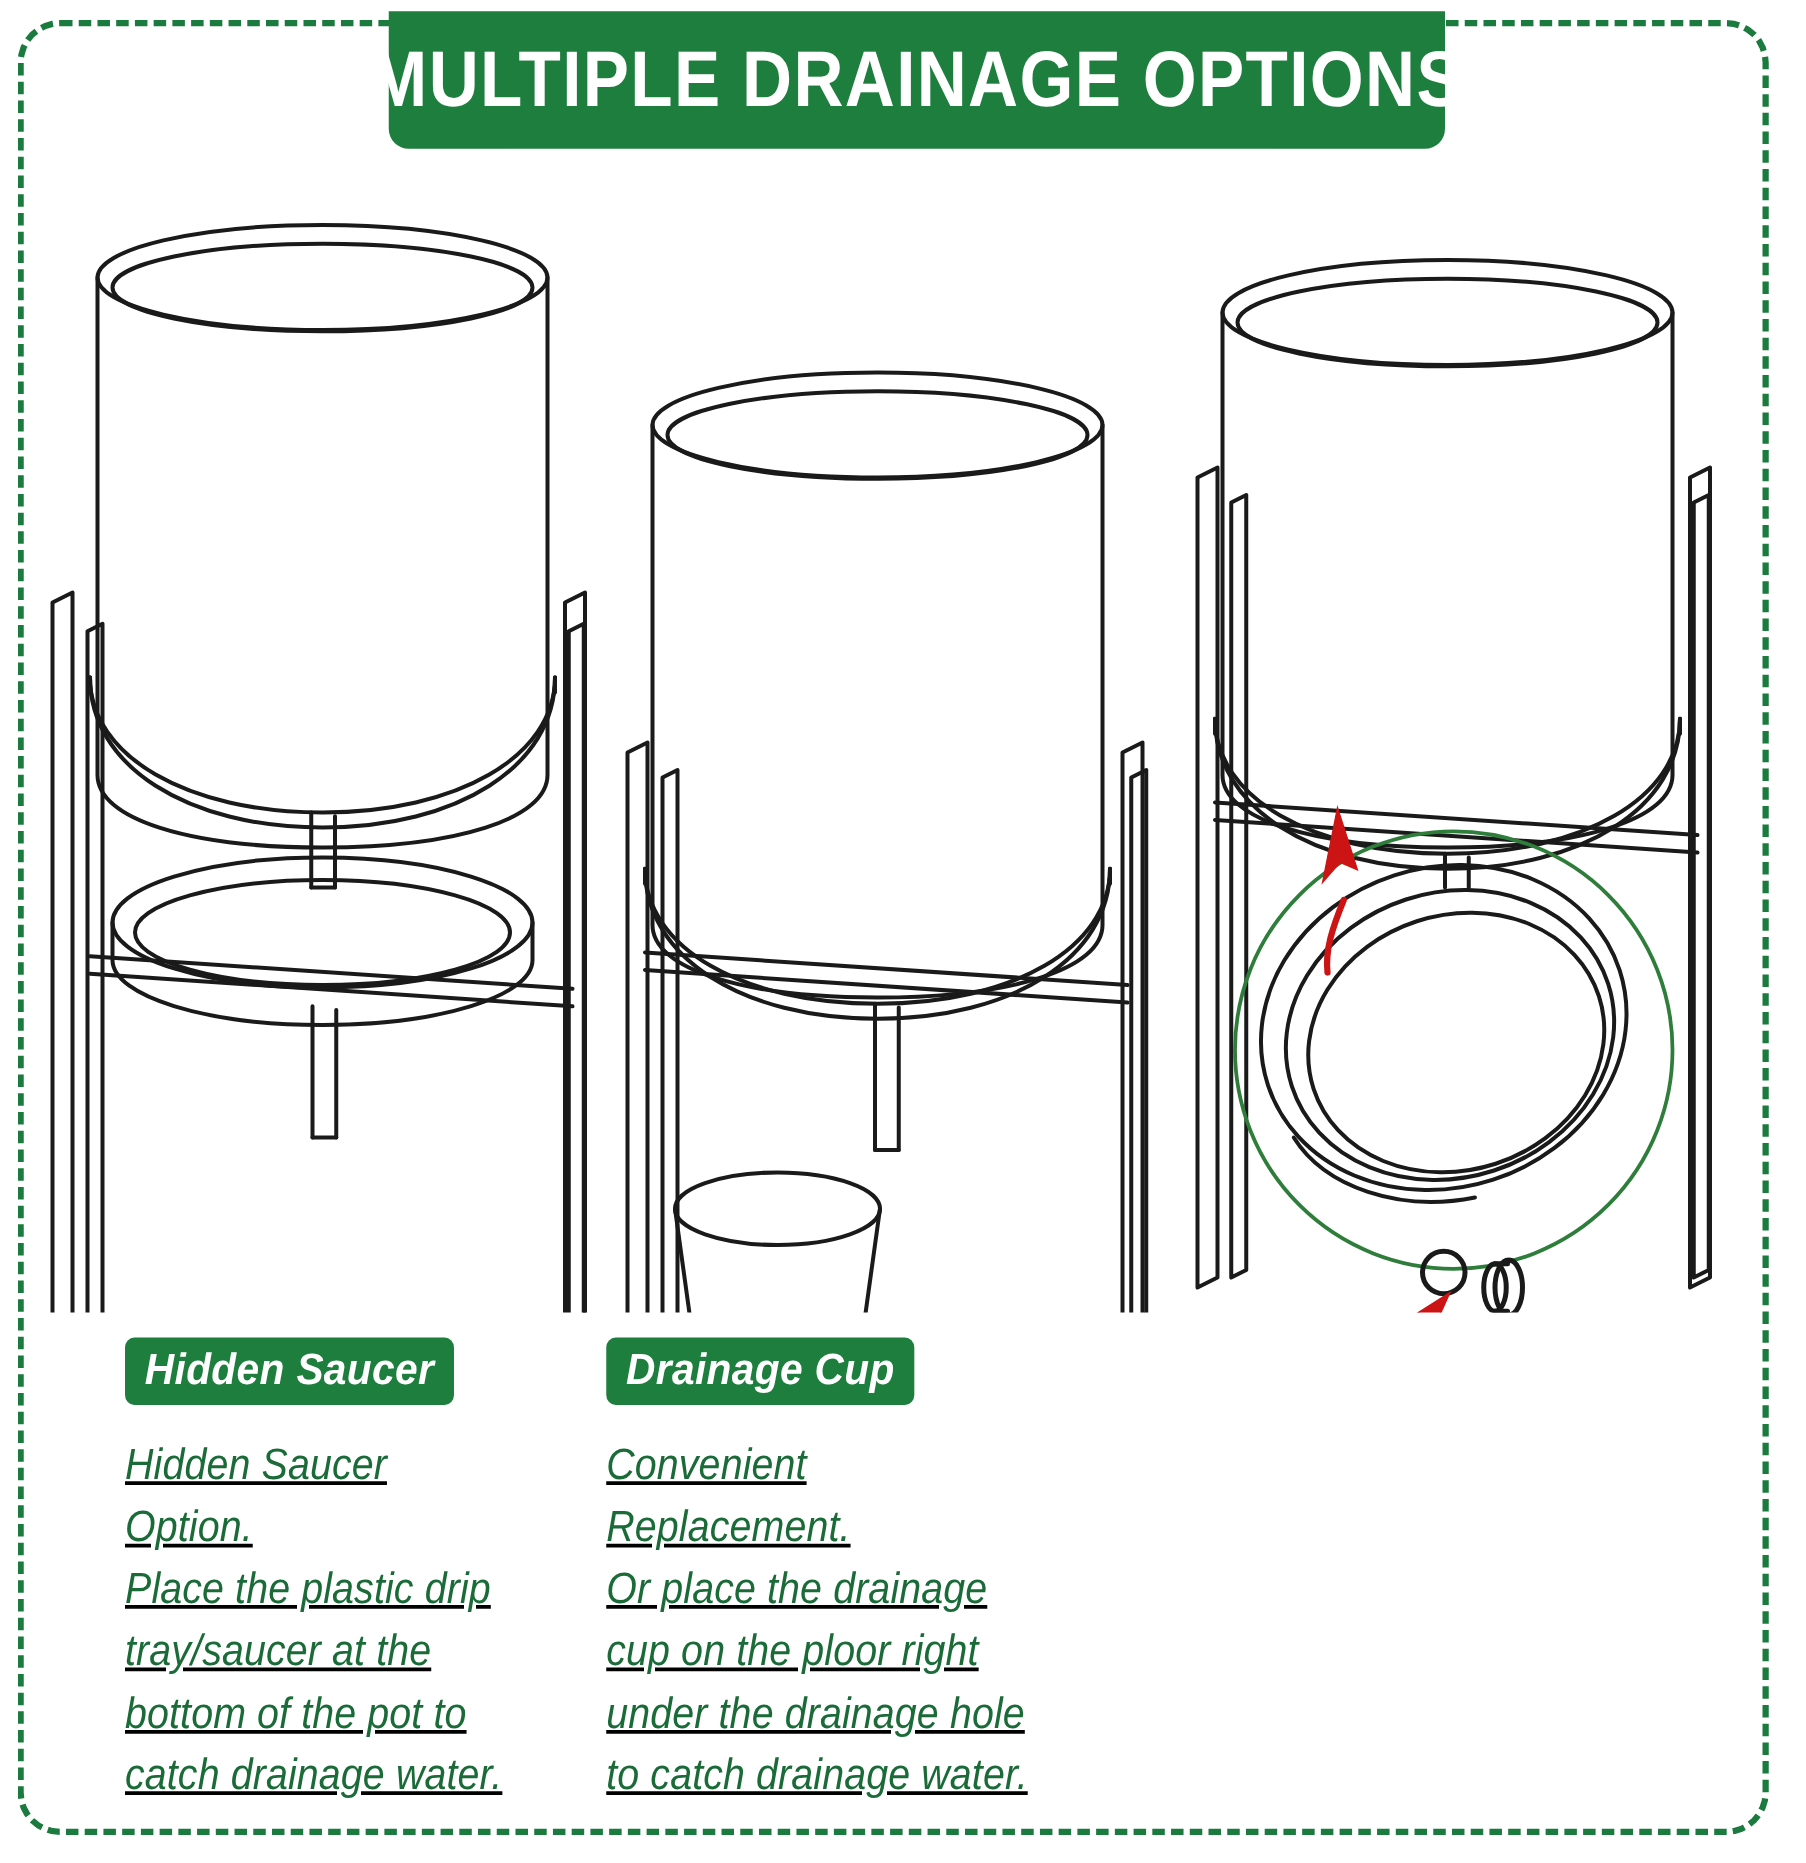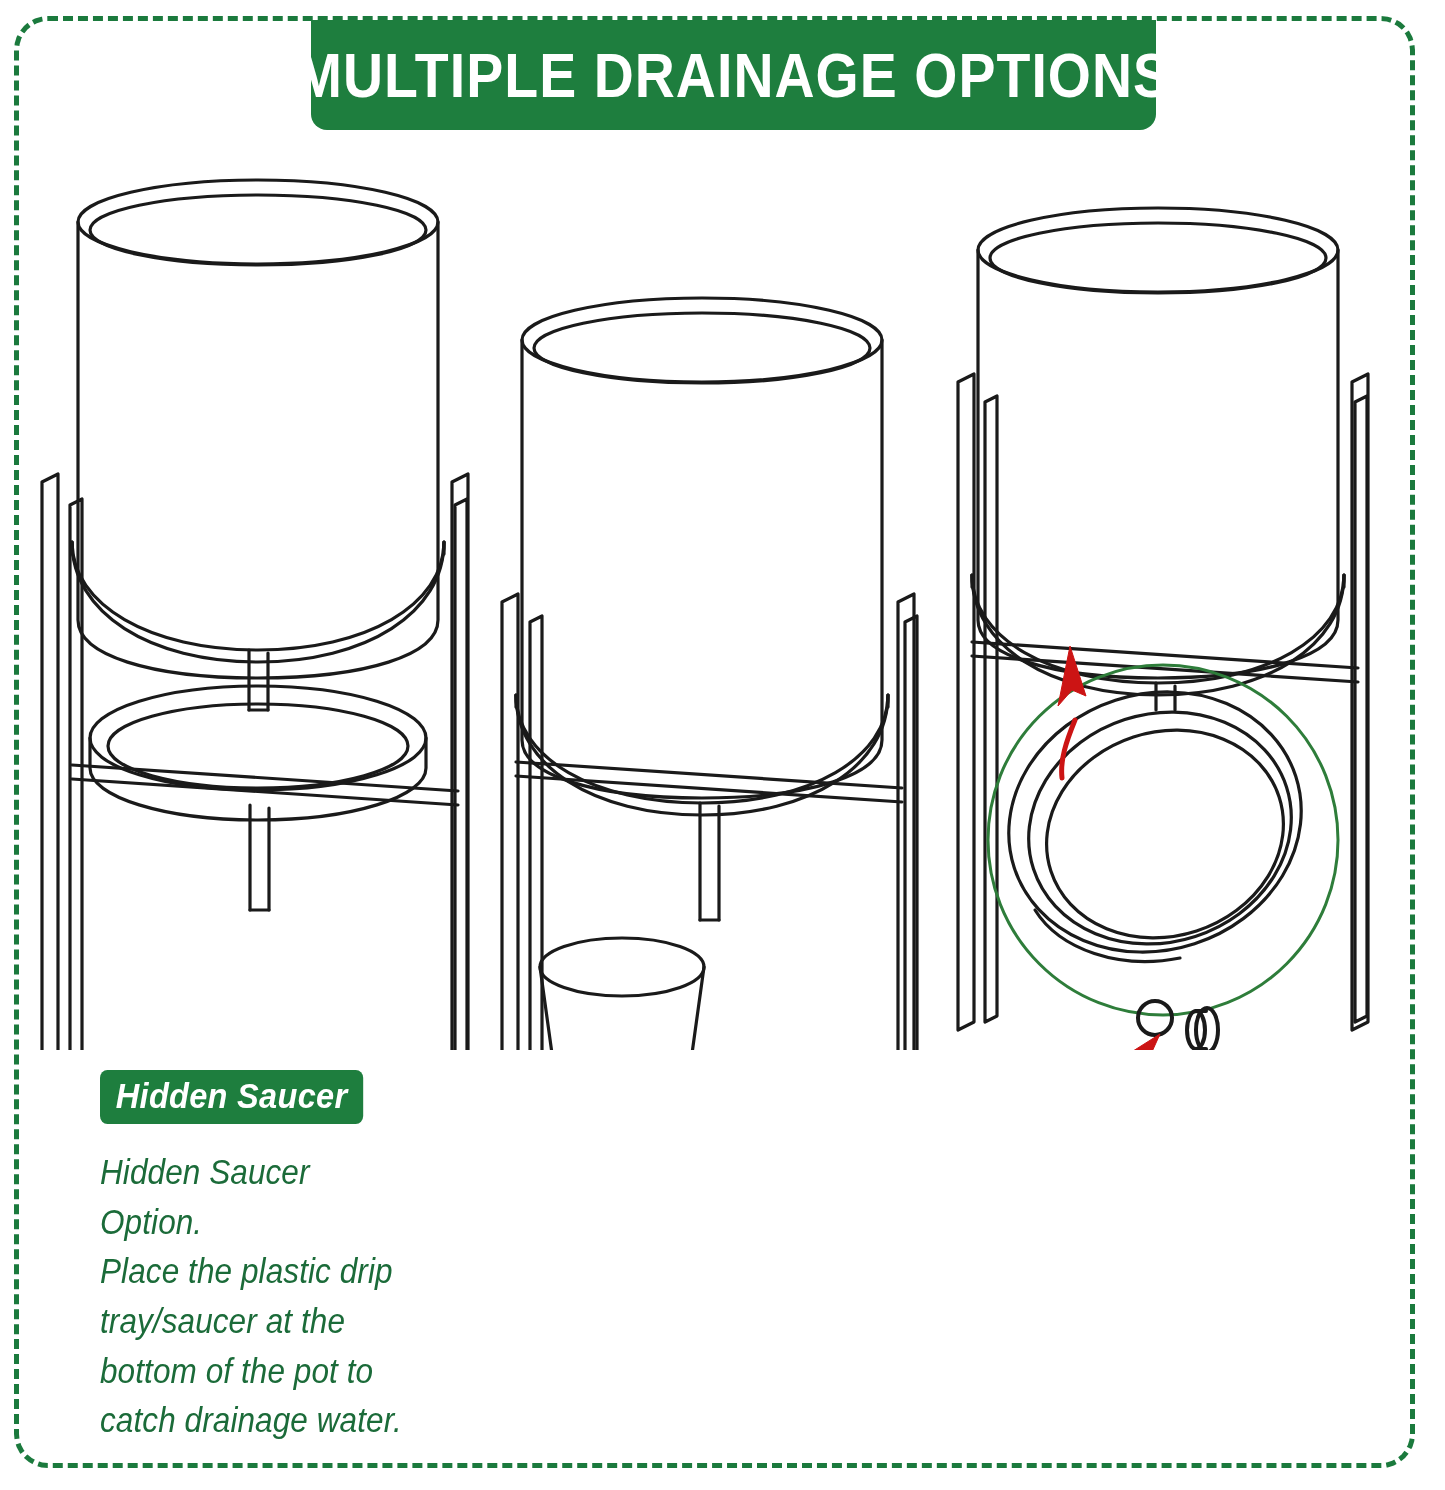--- a/index.html
+++ b/index.html
@@ -38,21 +38,20 @@
     top: 9px;
     width: 845px;
     height: 110px;
     background: #1E7E3E;
     border-radius: 0 0 16px 16px;
     display: flex;
     align-items: center;
     justify-content: center;
     box-sizing: border-box;
     z-index: 5;
-    margin-top: 11px;
   }
   .banner-title {
     color: #ffffff;
     font-family: "Liberation Sans Narrow", "Liberation Sans", sans-serif;
     font-weight: 700;
     font-size: 63px;
     letter-spacing: 1.2px;
     line-height: 1;
     transform: scaleX(0.88);
     transform-origin: center;
@@ -75,20 +74,21 @@
     position: absolute;
     left: 0;
     top: 1070px;
     width: 1445px;
     height: 400px;
     display: flex;
   }
   .col {
     position: relative;
     box-sizing: border-box;
+    text-decoration: underline;
   }
   .col-1 { width: 440px; padding-left: 100px; }
   .col-2 { width: 440px; padding-left: 45px; }
   .col-3 { width: 565px; padding-left: 15px; }
 
   .badge {
     display: inline-block;
     background: #1E7E3E;
     color: #ffffff;
     border-radius: 8px;
@@ -307,17 +307,25 @@
 
     <div class="col col-1">
       <div class="badge">Hidden Saucer</div>
       <div class="body-text">Hidden Saucer Option.
 Place the plastic drip
 tray/saucer at the
 bottom of the pot to
 catch drainage water.</div>
     </div>
 
+    <div class="col col-2">
+      <div class="badge">Drainage Cup</div>
+      <div class="body-text">Convenient Replacement.
+Or place the drainage
+cup on the ploor right
+under the drainage hole
+to catch drainage water.</div>
+    </div>
 
 
   </div>
 
 </div>
 
 </body></html>

